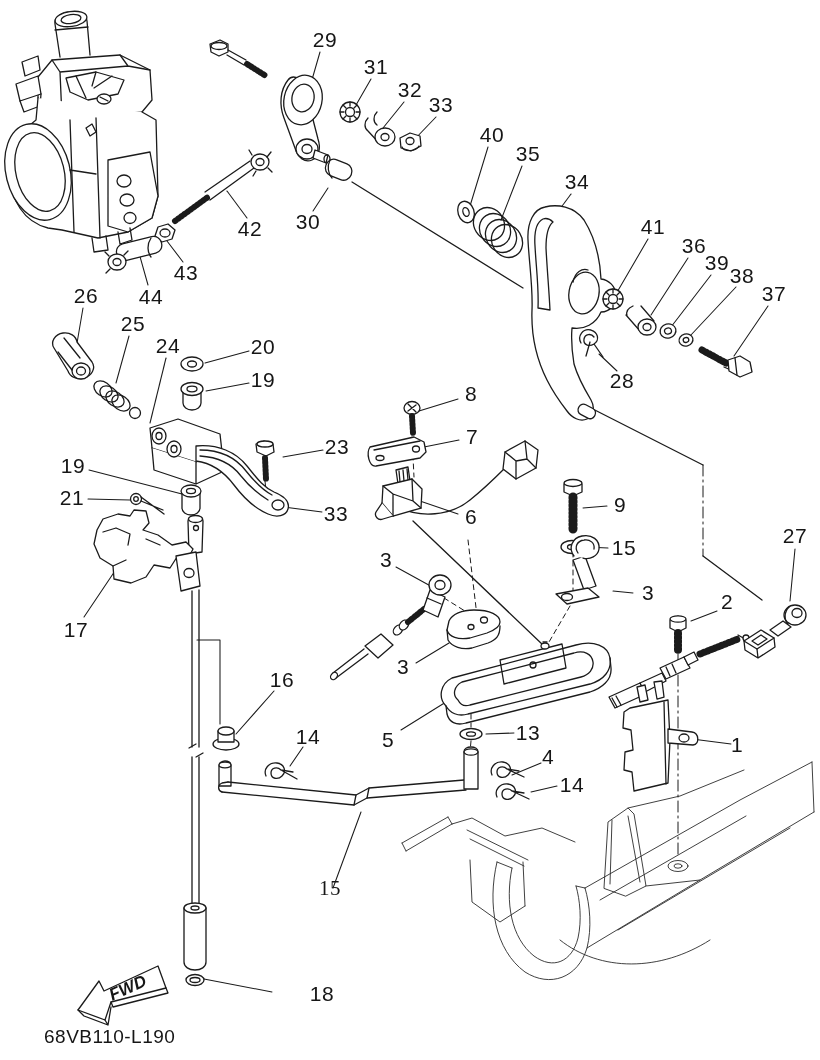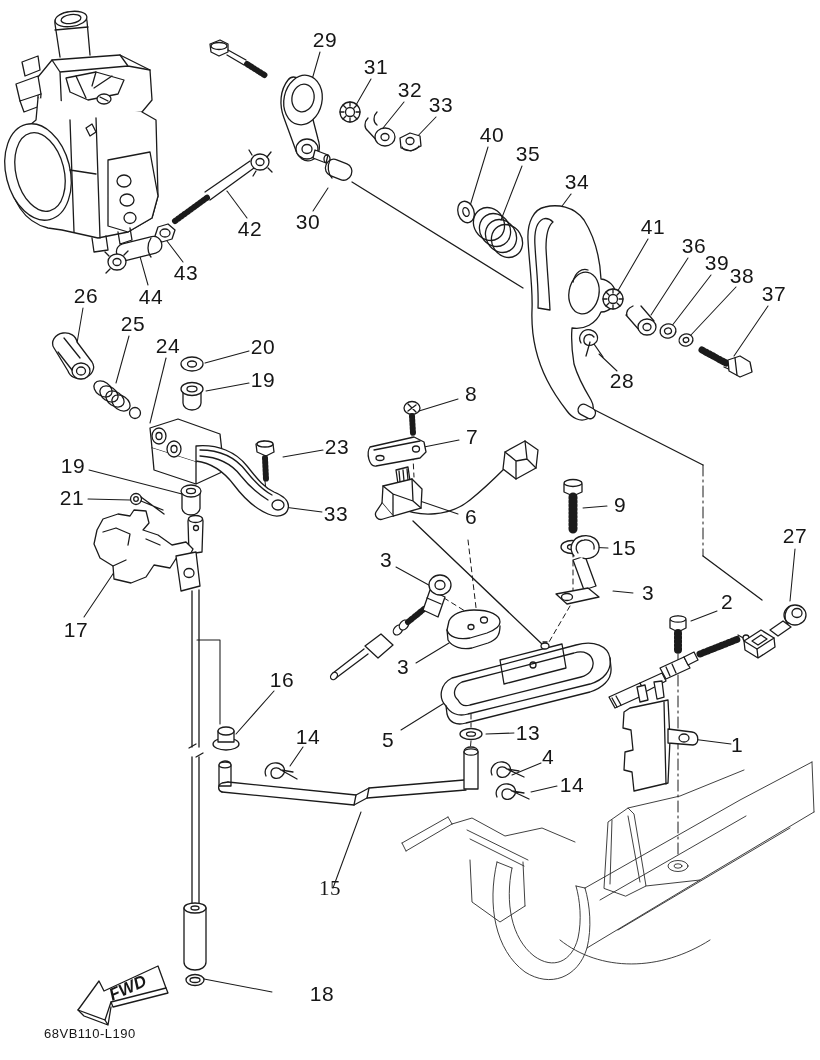--- a/index.html
+++ b/index.html
@@ -8,21 +8,21 @@
     font-family:"Liberation Sans", sans-serif; overflow:hidden;
   }
   .stage svg { position:absolute; left:0; top:0; }
   .callout-layer { position:absolute; left:0; top:0; width:100%; height:100%; pointer-events:none;border-radius:17px; }
   .callout {
     position:absolute; transform:translate(-50%,-50%);
     font-size:21px; color:#161616; letter-spacing:.5px; white-space:nowrap;
   }
   .diagram-code {
     position:absolute; left:44px; top:1026px;
-    font-size:13px; color:#161616; letter-spacing:.5px;
+    font-size:19px; color:#161616; letter-spacing:.5px;
   }
   .thr { stroke-dasharray:1.6 2.2; }
   .ld  { stroke-width:1.05; fill:none; }
   .dsh { stroke-dasharray:5 4; stroke-width:1; fill:none; }
   .dd  { stroke-dasharray:11 4 2 4; stroke-width:1; fill:none; }
   .cw  { stroke-width:.9; fill:none; }
 </style>
 </head>
 <body>
 

